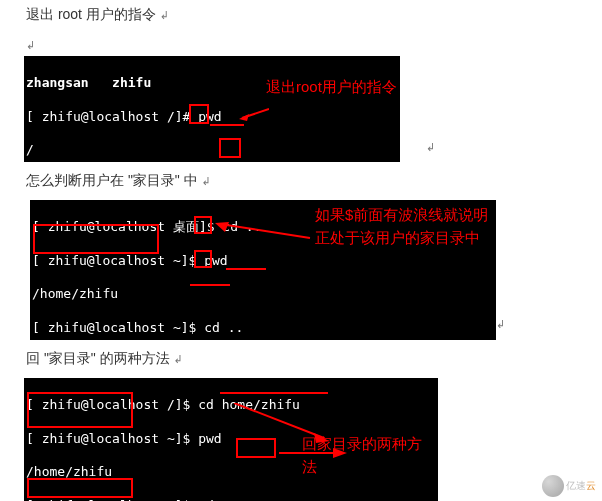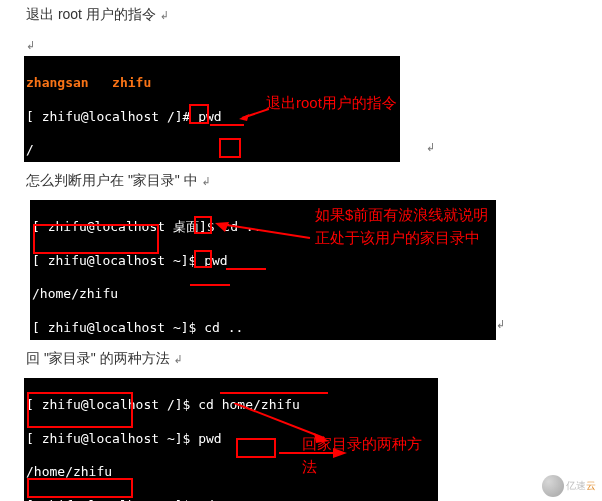--- a/index.html
+++ b/index.html
@@ -28,31 +28,31 @@
     font-size: 13px;
     line-height: 1.3;
     color: #ffffff;
     padding: 2px 0 2px 2px;
     white-space: pre;
     overflow: hidden;
   }
   .t1 { width: 374px; height: 102px; }
   .t2 { width: 464px; height: 136px; }
   .t3 { width: 412px; height: 120px; }
-  .cyan { color: #f97316; font-weight: bold; }
+  .cyan { color: #ffffff; font-weight: bold; }
   .line { display: block; }
   .annot {
     position: absolute;
     color: #ff0000;
     font-size: 15px;
     line-height: 1.5;
     pointer-events: none;
     width: 200px;
   }
-  .a1 { top: 36px; left: 242px; }
+  .a1 { top: 20px; left: 242px; }
   .a2 { top: 4px; left: 285px; }
   .a3 { top: 55px; left: 278px; }
   .rb { position: absolute; border: 2px solid #ff0000; box-sizing: border-box; pointer-events:none; }
   .ru { position: absolute; border-bottom: 2px solid #ff0000; pointer-events:none; }
   .arrow-svg {
     position: absolute;
     pointer-events: none;
   }
   .watermark {
     position: fixed;

